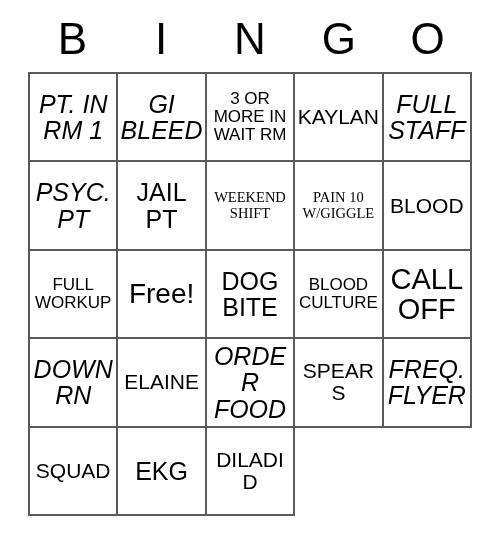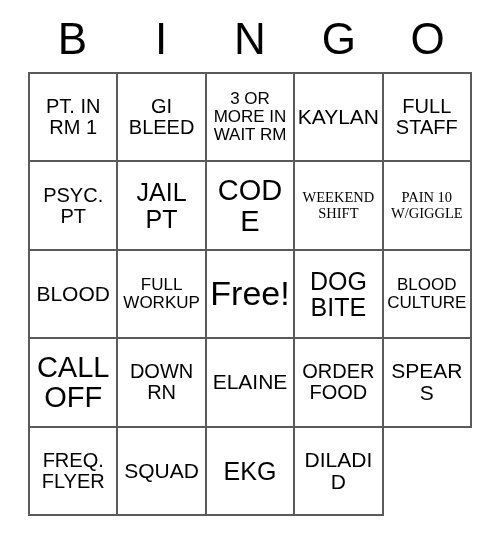--- a/index.html
+++ b/index.html
@@ -76,26 +76,26 @@
     text-align: center;
     line-height: 1.05;
     white-space: pre-line;
     word-break: break-word;
     hyphens: none;
   }
 
   
   .fs-xxl .cell-text { font-size: 25px; }
   .fs-xl  .cell-text { font-size: 29px; }
-  .fs-l   .cell-text { font-size: 20px; }
+  .fs-l   .cell-text { font-size: 25px; font-style: italic; }
   .fs-m   .cell-text { font-size: 21px; }
   .fs-s   .cell-text { font-size: 17px; }
   .fs-xs  .cell-text { font-size: 14.5px; font-family: Liberation Serif, serif; }
 
-  .cell.free .cell-text { font-size: 34px; }
+  .cell.free .cell-text { font-size: 28px; }
 </style>
 </head>
 <body>
 
 <div id="bingo-card">
 
   <div id="header-row">
       <div class="header-letter">B</div>
       <div class="header-letter">I</div>
       <div class="header-letter">N</div>
@@ -117,23 +117,20 @@
         <span class="cell-text">KAYLAN</span>
       </div>
       <div class="cell fs-l">
         <span class="cell-text">FULL STAFF</span>
       </div>
       <div class="cell fs-l">
         <span class="cell-text">PSYC. PT</span>
       </div>
       <div class="cell fs-xxl">
         <span class="cell-text">JAIL PT</span>
-      </div>
-      <div class="cell fs-xl">
-        <span class="cell-text">CODE</span>
       </div>
       <div class="cell fs-xs">
         <span class="cell-text">WEEKEND SHIFT</span>
       </div>
       <div class="cell fs-xs">
         <span class="cell-text">PAIN 10 W/GIGGLE</span>
       </div>
       <div class="cell fs-m">
         <span class="cell-text">BLOOD</span>
       </div>

